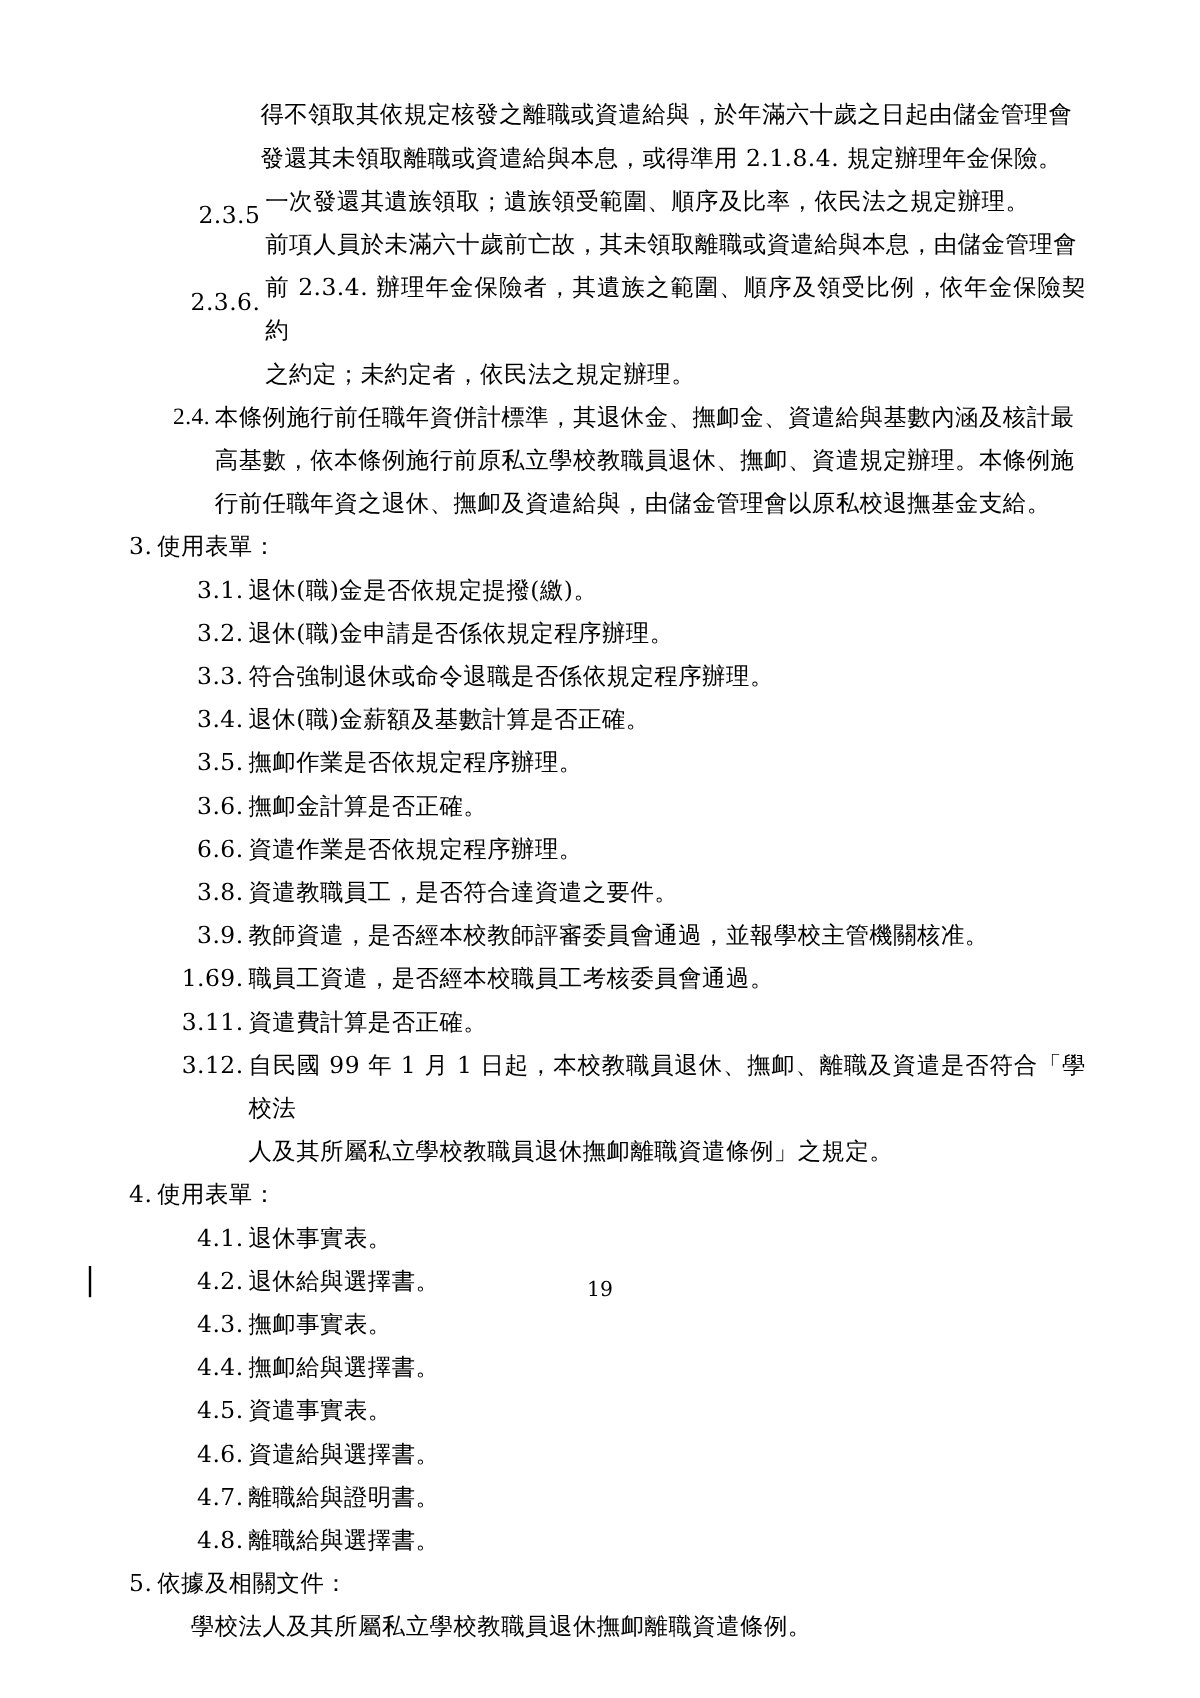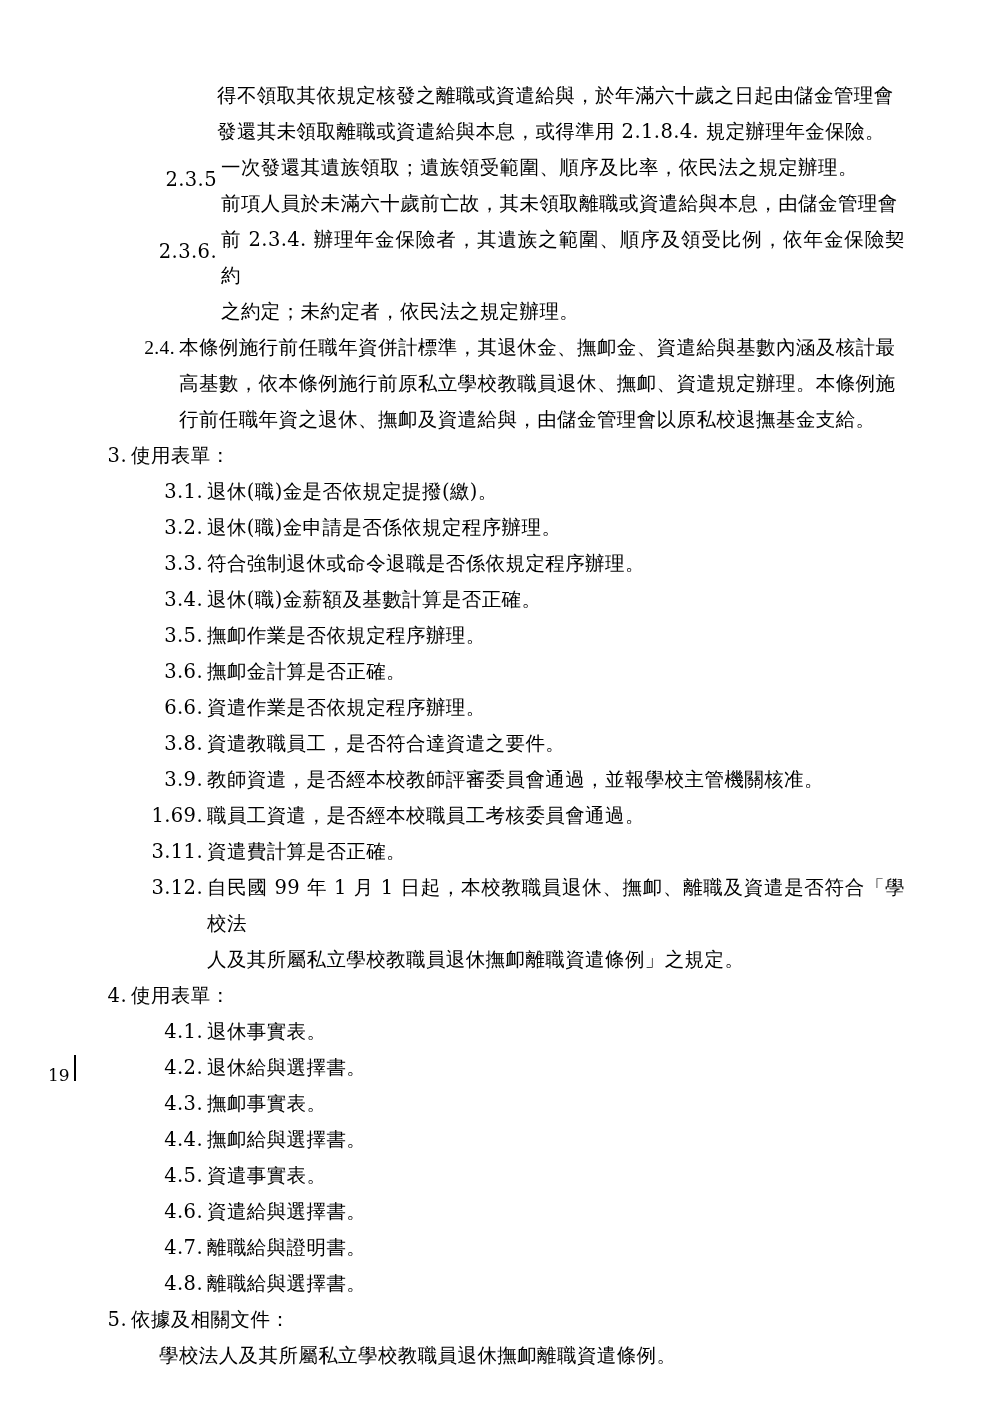--- a/index.html
+++ b/index.html
@@ -53,24 +53,23 @@
   .num-w-2    { width: 50px; font-family: Liberation Serif, serif; }
   .num-w-1    { width: 24px; }
   .num-w-sub  { width: 66px; }
   .gap-sm { margin-right: 4px; }
   .plain-indent { padding-left: 64px; }
   .page-number {
     position: absolute;
     left: 0;
     right: 0;
     bottom: 74px;
-    text-align: left;
+    text-align: center;
     font-size: 17px;
     font-family: "DejaVu Serif", "Liberation Serif", serif;
-    margin-left: 48px;
   }
   .edge-mark {
     position: absolute;
     left: 74px;
     bottom: 78px;
     width: 2px;
     height: 26px;
     background: #000;
   }
 </style>

